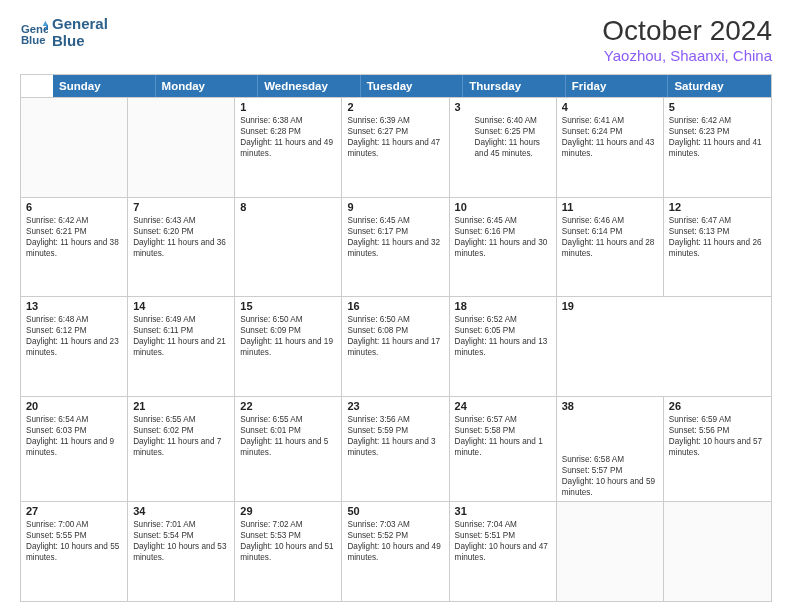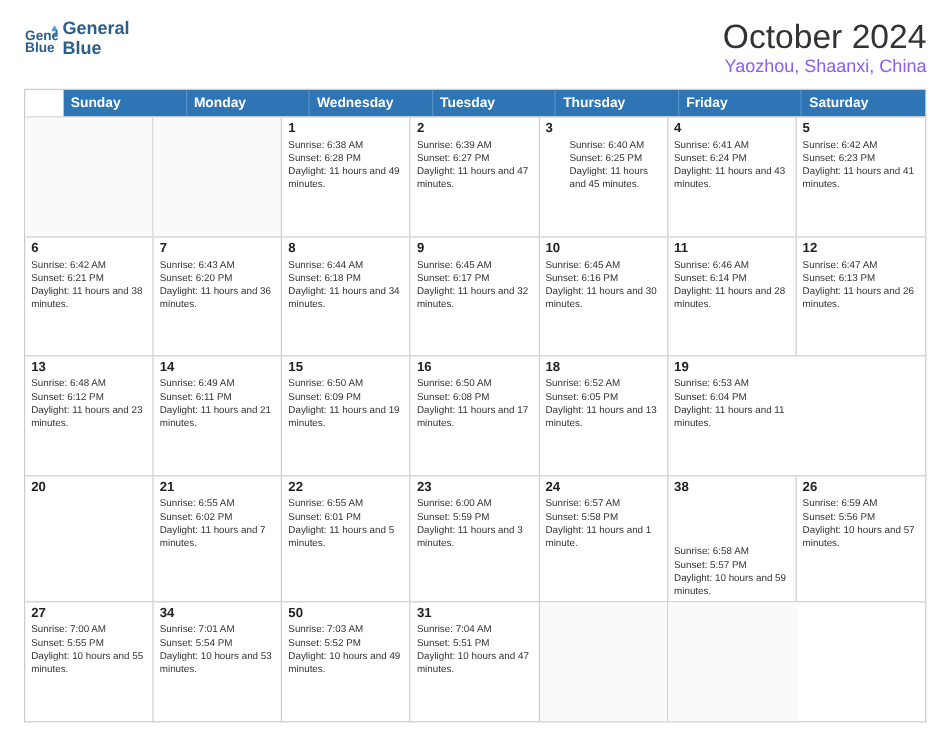--- a/index.html
+++ b/index.html
@@ -189,23 +189,20 @@
 Daylight: 11 hours and 38 minutes.</div>
           </div>
           <div class="cal-cell">
             <div class="day-number">7</div>
             <div class="cell-text" style="white-space: pre-wrap;">Sunrise: 6:43 AM
 Sunset: 6:20 PM
 Daylight: 11 hours and 36 minutes.</div>
           </div>
           <div class="cal-cell">
             <div class="day-number">8</div>
-            <div class="cell-text" style="white-space: pre-wrap;">Sunrise: 6:44 AM
-Sunset: 6:18 PM
-Daylight: 11 hours and 34 minutes.</div>
           </div>
           <div class="cal-cell">
             <div class="day-number">9</div>
             <div class="cell-text" style="white-space: pre-wrap;">Sunrise: 6:45 AM
 Sunset: 6:17 PM
 Daylight: 11 hours and 32 minutes.</div>
           </div>
           <div class="cal-cell">
             <div class="day-number">10</div>
             <div class="cell-text" style="white-space: pre-wrap;">Sunrise: 6:45 AM
@@ -251,44 +248,44 @@
 Daylight: 11 hours and 17 minutes.</div>
           </div>
           <div class="cal-cell">
             <div class="day-number">18</div>
             <div class="cell-text" style="white-space: pre-wrap;">Sunrise: 6:52 AM
 Sunset: 6:05 PM
 Daylight: 11 hours and 13 minutes.</div>
           </div>
           <div class="cal-cell">
             <div class="day-number">19</div>
-            <div class="cell-text" style="white-space: pre-wrap;">Sunrise: 6:53 AM
-Sunset: 6:04 PM
-Daylight: 11 hours and 11 minutes.</div>
           </div>
         </div>
         <div class="cal-row">
           <div class="cal-cell">
             <div class="day-number">20</div>
+            <div class="cell-text" style="white-space: pre-wrap;">Sunrise: 6:54 AM
+Sunset: 6:03 PM
+Daylight: 11 hours and 9 minutes.</div>
           </div>
           <div class="cal-cell">
             <div class="day-number">21</div>
             <div class="cell-text" style="white-space: pre-wrap;">Sunrise: 6:55 AM
 Sunset: 6:02 PM
 Daylight: 11 hours and 7 minutes.</div>
           </div>
           <div class="cal-cell">
             <div class="day-number">22</div>
             <div class="cell-text" style="white-space: pre-wrap;">Sunrise: 6:55 AM
 Sunset: 6:01 PM
 Daylight: 11 hours and 5 minutes.</div>
           </div>
           <div class="cal-cell">
             <div class="day-number">23</div>
-            <div class="cell-text" style="white-space: pre-wrap;">Sunrise: 6:00 AM
+            <div class="cell-text" style="white-space: pre-wrap;">Sunrise: 3:56 AM
 Sunset: 5:59 PM
 Daylight: 11 hours and 3 minutes.</div>
           </div>
           <div class="cal-cell">
             <div class="day-number">24</div>
             <div class="cell-text" style="white-space: pre-wrap;">Sunrise: 6:57 AM
 Sunset: 5:58 PM
 Daylight: 11 hours and 1 minute.</div>
           </div>
           <div class="cal-cell">
@@ -309,20 +306,26 @@
             <div class="day-number">27</div>
             <div class="cell-text" style="white-space: pre-wrap;">Sunrise: 7:00 AM
 Sunset: 5:55 PM
 Daylight: 10 hours and 55 minutes.</div>
           </div>
           <div class="cal-cell">
             <div class="day-number">34</div>
             <div class="cell-text" style="white-space: pre-wrap;">Sunrise: 7:01 AM
 Sunset: 5:54 PM
 Daylight: 10 hours and 53 minutes.</div>
+          </div>
+          <div class="cal-cell">
+            <div class="day-number">29</div>
+            <div class="cell-text" style="white-space: pre-wrap;">Sunrise: 7:02 AM
+Sunset: 5:53 PM
+Daylight: 10 hours and 51 minutes.</div>
           </div>
           <div class="cal-cell">
             <div class="day-number">50</div>
             <div class="cell-text" style="white-space: pre-wrap;">Sunrise: 7:03 AM
 Sunset: 5:52 PM
 Daylight: 10 hours and 49 minutes.</div>
           </div>
           <div class="cal-cell">
             <div class="day-number">31</div>
             <div class="cell-text" style="white-space: pre-wrap;">Sunrise: 7:04 AM

